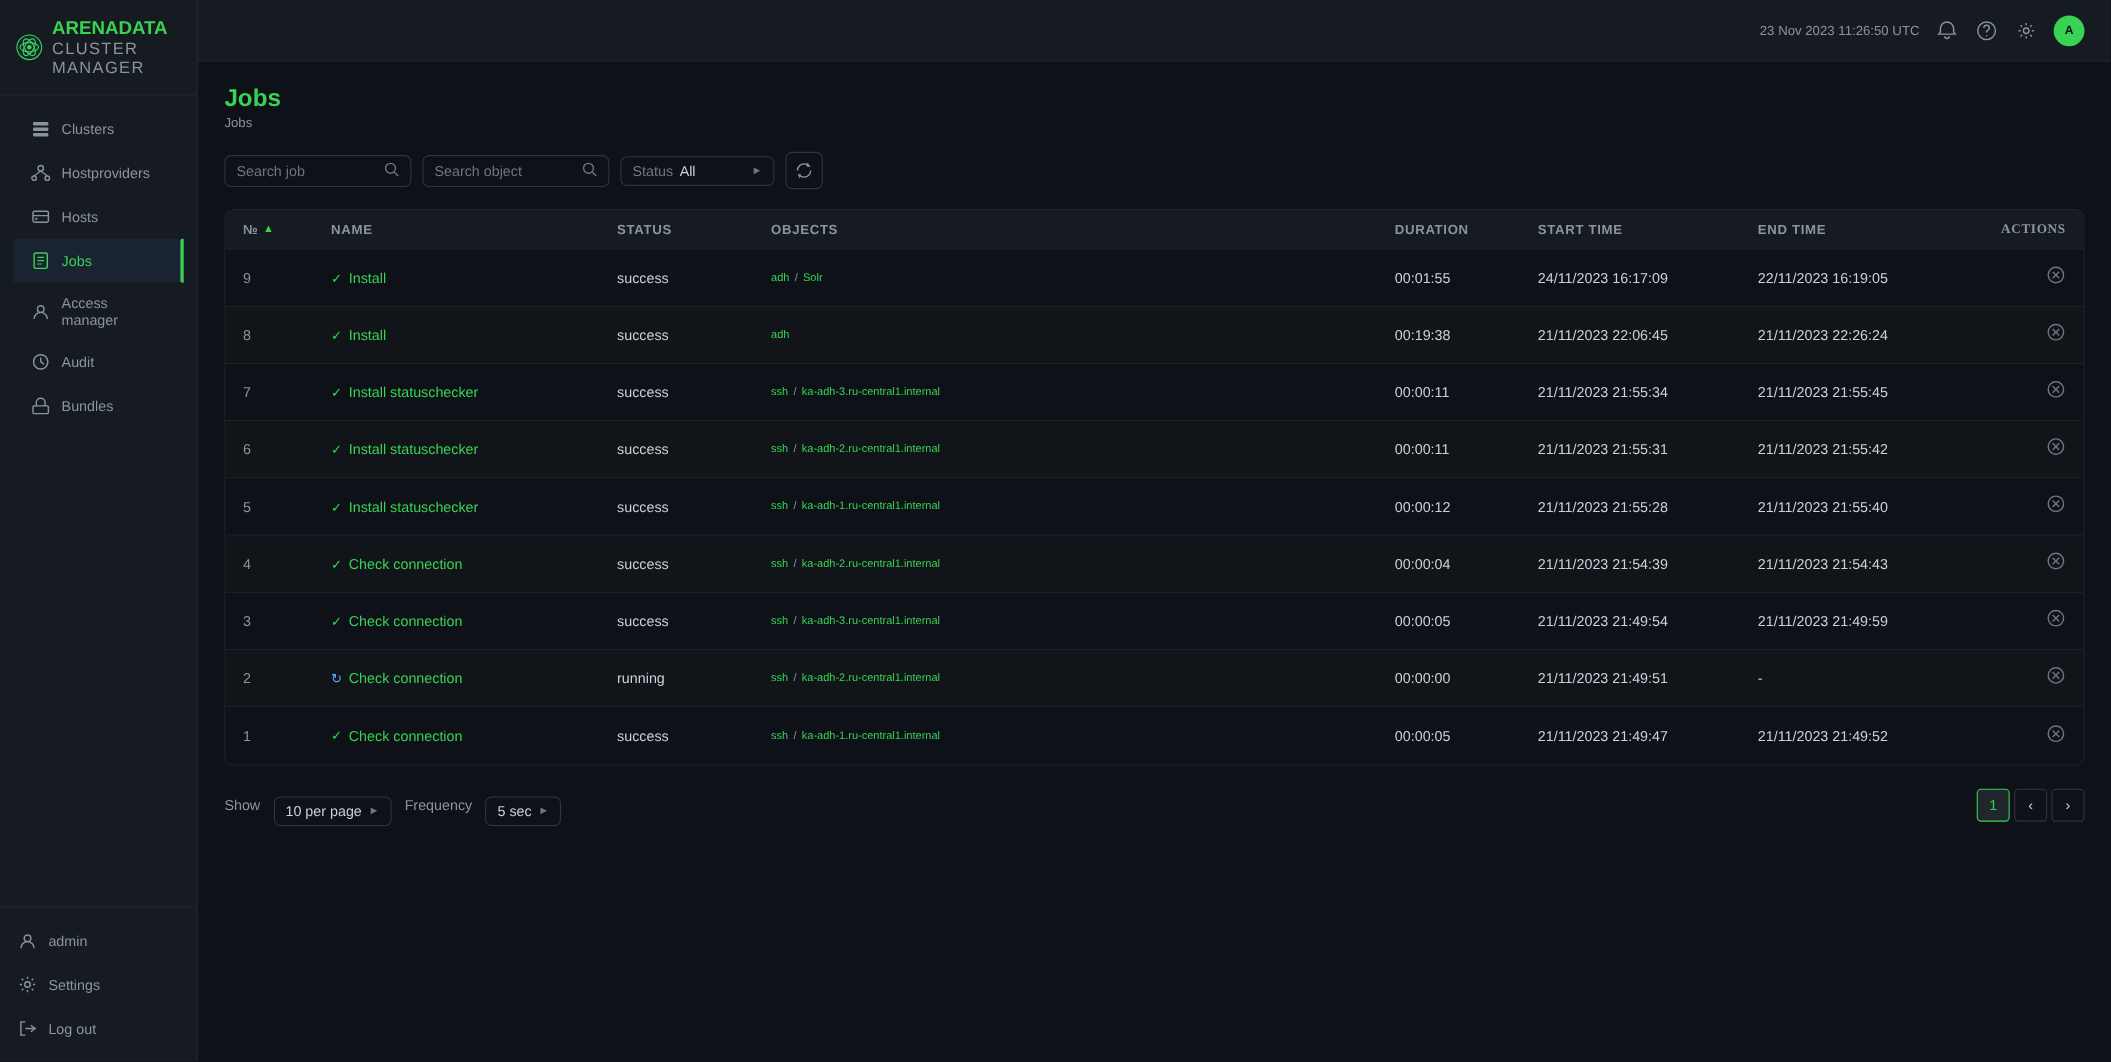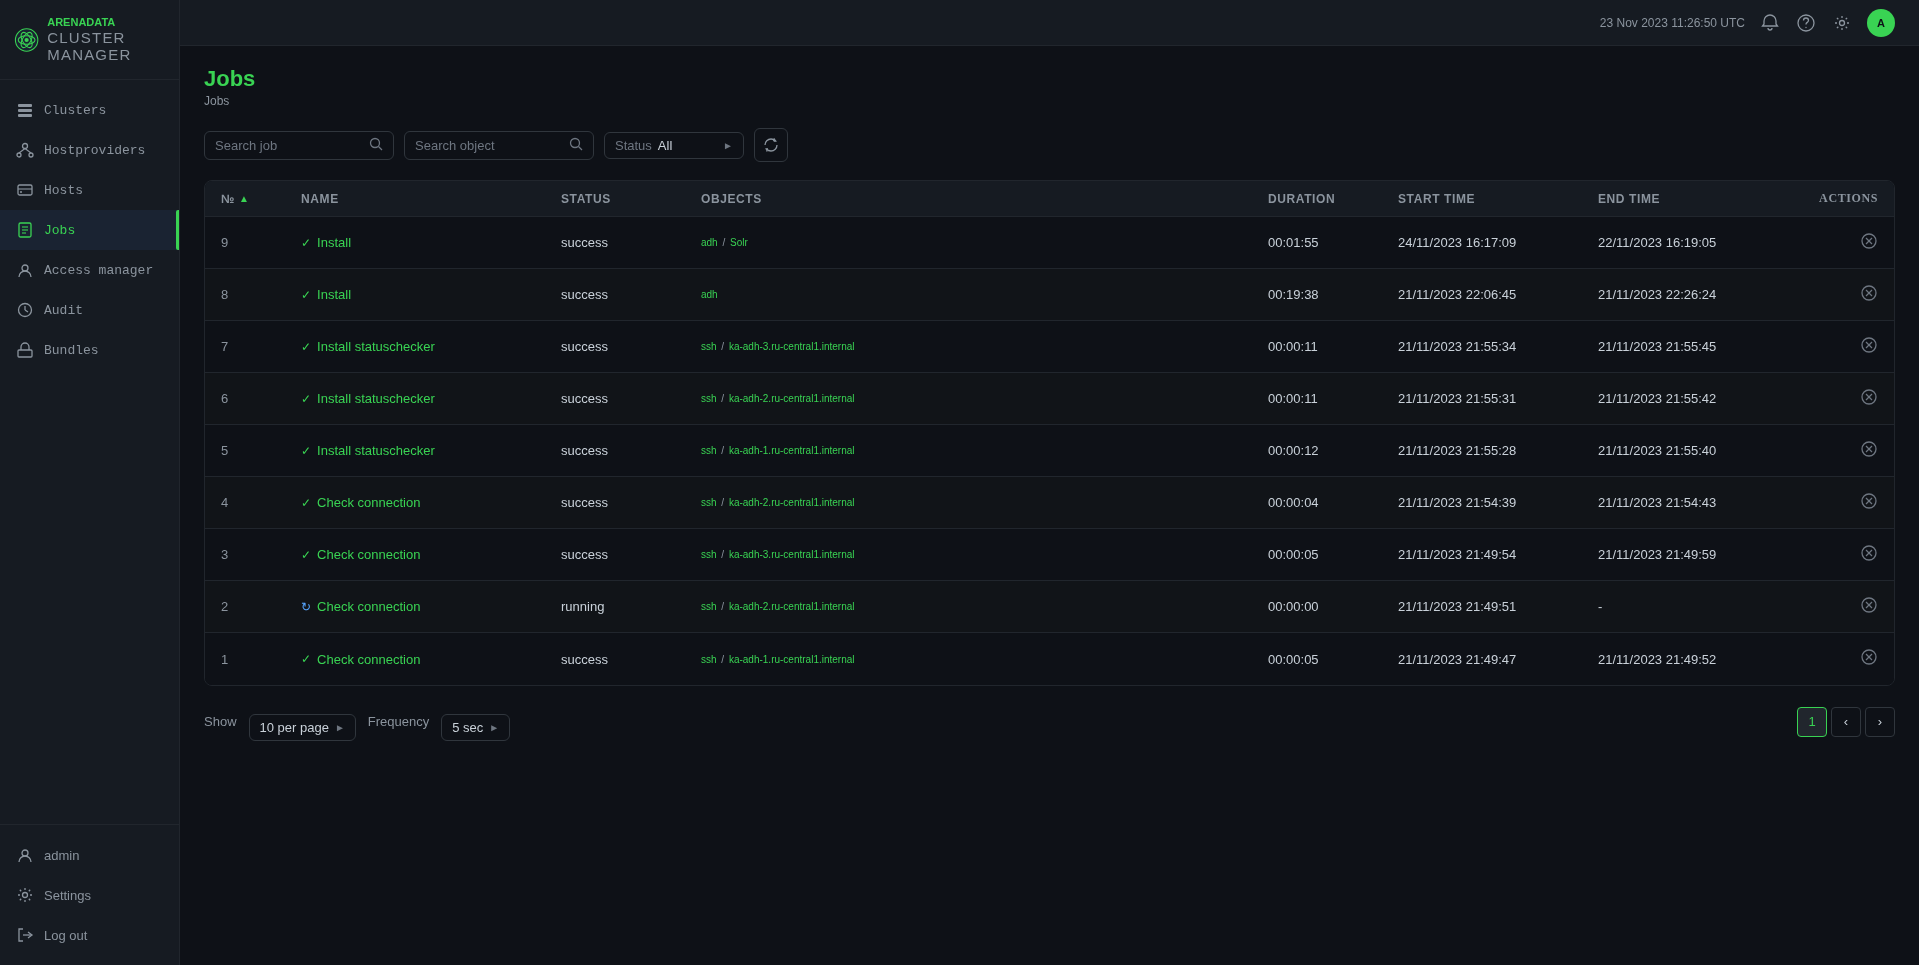--- a/index.html
+++ b/index.html
@@ -37,26 +37,25 @@
     .logo-text {
       color: #fff;
       font-size: 10px;
       font-weight: 700;
       line-height: 1.2;
       text-transform: uppercase;
     }
     .logo-text span {
       display: block;
       color: #39d353;
-      font-size: 11px;
+      font-size: 17px;
     }
     .sidebar-nav {
       flex: 1;
-      padding: 10px 0;
-      font-family: Liberation Mono, monospace;
+      padding: 10px 12px;
     }
     .sidebar-item {
       display: flex;
       align-items: center;
       gap: 10px;
       padding: 11px 16px;
       cursor: pointer;
       color: #8b949e;
       font-size: 13px;
       transition: background 0.15s;
@@ -97,21 +96,21 @@
     }
 
     
     .header {
       display: flex;
       align-items: center;
       justify-content: space-between;
       padding: 10px 24px;
       background: #161b22;
       border-bottom: 1px solid #21262d;
-      height: 46px;
+      height: 56px;
       text-align: center;
     }
     .header-actions {
       display: flex;
       align-items: center;
       gap: 14px;
       color: #8b949e;
     }
     .header-time {
       font-size: 12px;
@@ -165,21 +164,21 @@
       margin-bottom: 18px;
     }
     .search-box {
       display: flex;
       align-items: center;
       background: #0e1117;
       border: 1px solid #30363d;
       border-radius: 6px;
       padding: 5px 10px;
       gap: 6px;
-      width: 190px;
+      width: 170px;
     }
     .search-box input {
       background: none;
       border: none;
       outline: none;
       color: #c9d1d9;
       font-size: 13px;
       width: 100%;
     }
     .search-box input::placeholder { color: #6e7681; }

